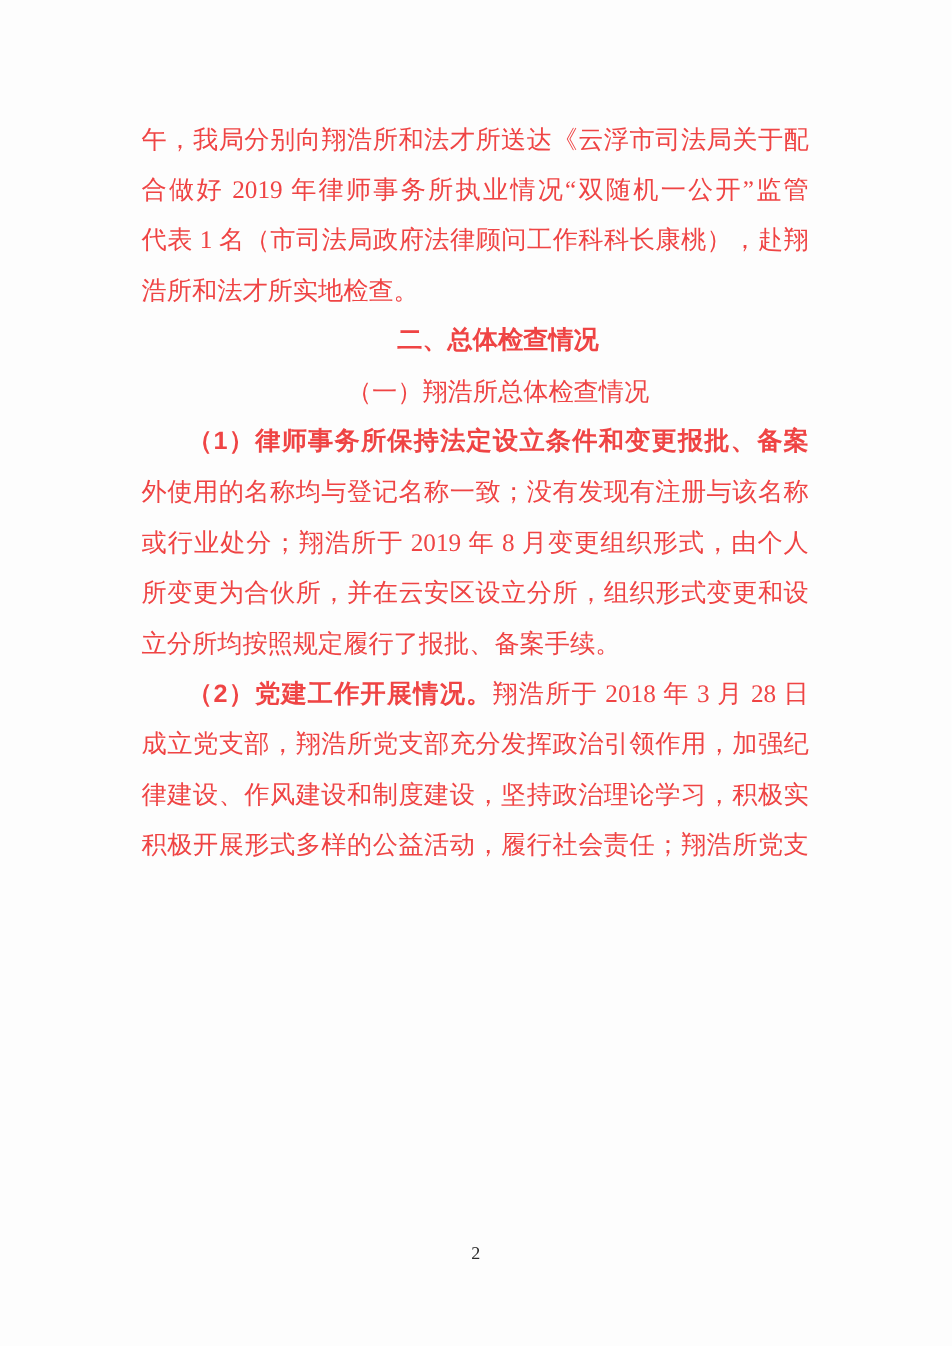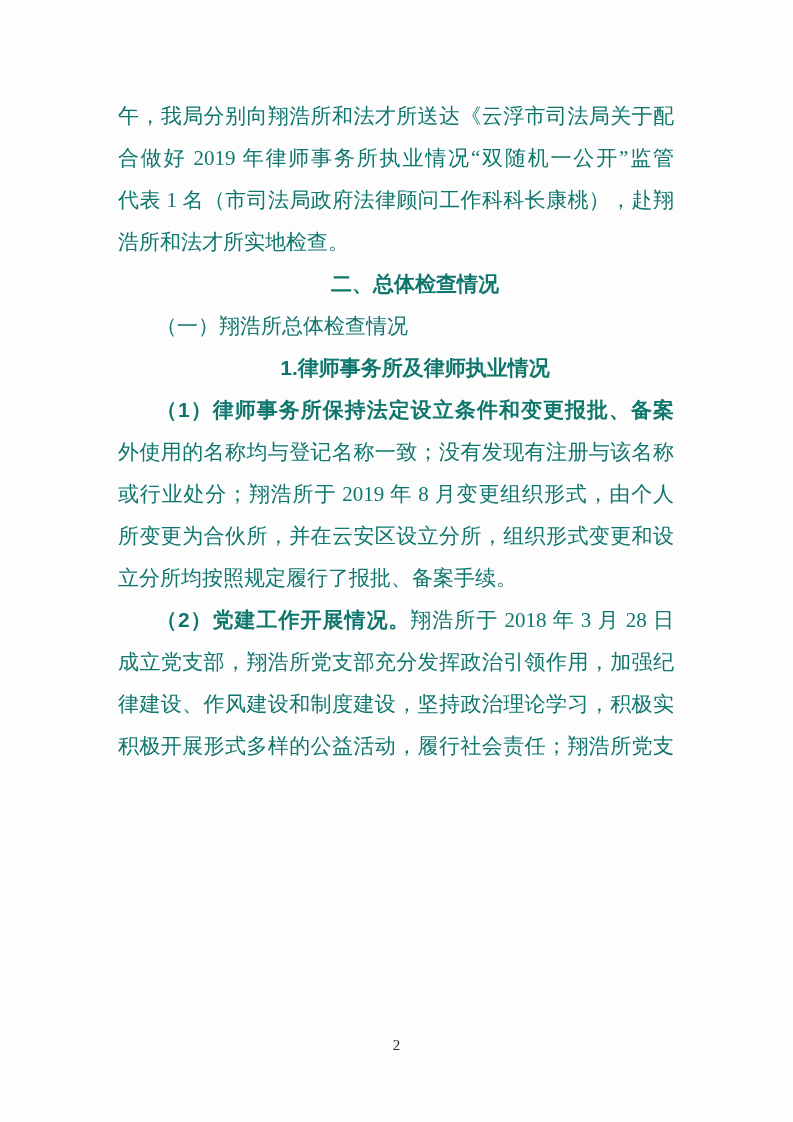--- a/index.html
+++ b/index.html
@@ -13,38 +13,38 @@
   }
   .text-block{
     position:absolute;
     left:118px;top:95px;width:556px;
   }
   .line{
     height:42px;
     line-height:42px;
     font-size:21px;
     text-align:justify;
-    color:#0f766e;
+    color:#ef4444;
   }
   
   .j{ text-align-last:justify; }
   .ind{ text-indent:38px; }
   .bold-sans{
     font-family:"Liberation Sans", sans-serif;
     font-weight:700;
   }
   .heading{
     font-family:"Liberation Sans", sans-serif;
     font-weight:700;
     text-align:center;
   }
   .kai{
     font-family:"Liberation Serif", serif;
     font-weight:400;
-    text-align:left;
+    text-align:center;
   }
   .page-footer{
     position:absolute;
     top:1036px;left:0;width:793px;
     text-align:center;
     font-size:15px;
     line-height:18px;
     color:#2a2a2a;
     font-family:"Liberation Serif", serif;
   }
@@ -57,21 +57,20 @@
 
     <div class="para">
       <div class="line j">午，我局分别向翔浩所和法才所送达《云浮市司法局关于配</div>
       <div class="line j">合做好 2019 年律师事务所执业情况“双随机一公开”监管</div>
       <div class="line j">代表 1 名（市司法局政府法律顾问工作科科长康桃），赴翔</div>
       <div class="line">浩所和法才所实地检查。</div>
     </div>
 
     <div class="line heading ind">二、总体检查情况</div>
     <div class="line kai ind">（一）翔浩所总体检查情况</div>
-    <div class="line heading ind">1.律师事务所及律师执业情况</div>
 
     <div class="para">
       <div class="line j ind bold-sans">（1）律师事务所保持法定设立条件和变更报批、备案</div>
       <div class="line j">外使用的名称均与登记名称一致；没有发现有注册与该名称</div>
       <div class="line j">或行业处分；翔浩所于 2019 年 8 月变更组织形式，由个人</div>
       <div class="line j">所变更为合伙所，并在云安区设立分所，组织形式变更和设</div>
       <div class="line">立分所均按照规定履行了报批、备案手续。</div>
     </div>
 
     <div class="para">

